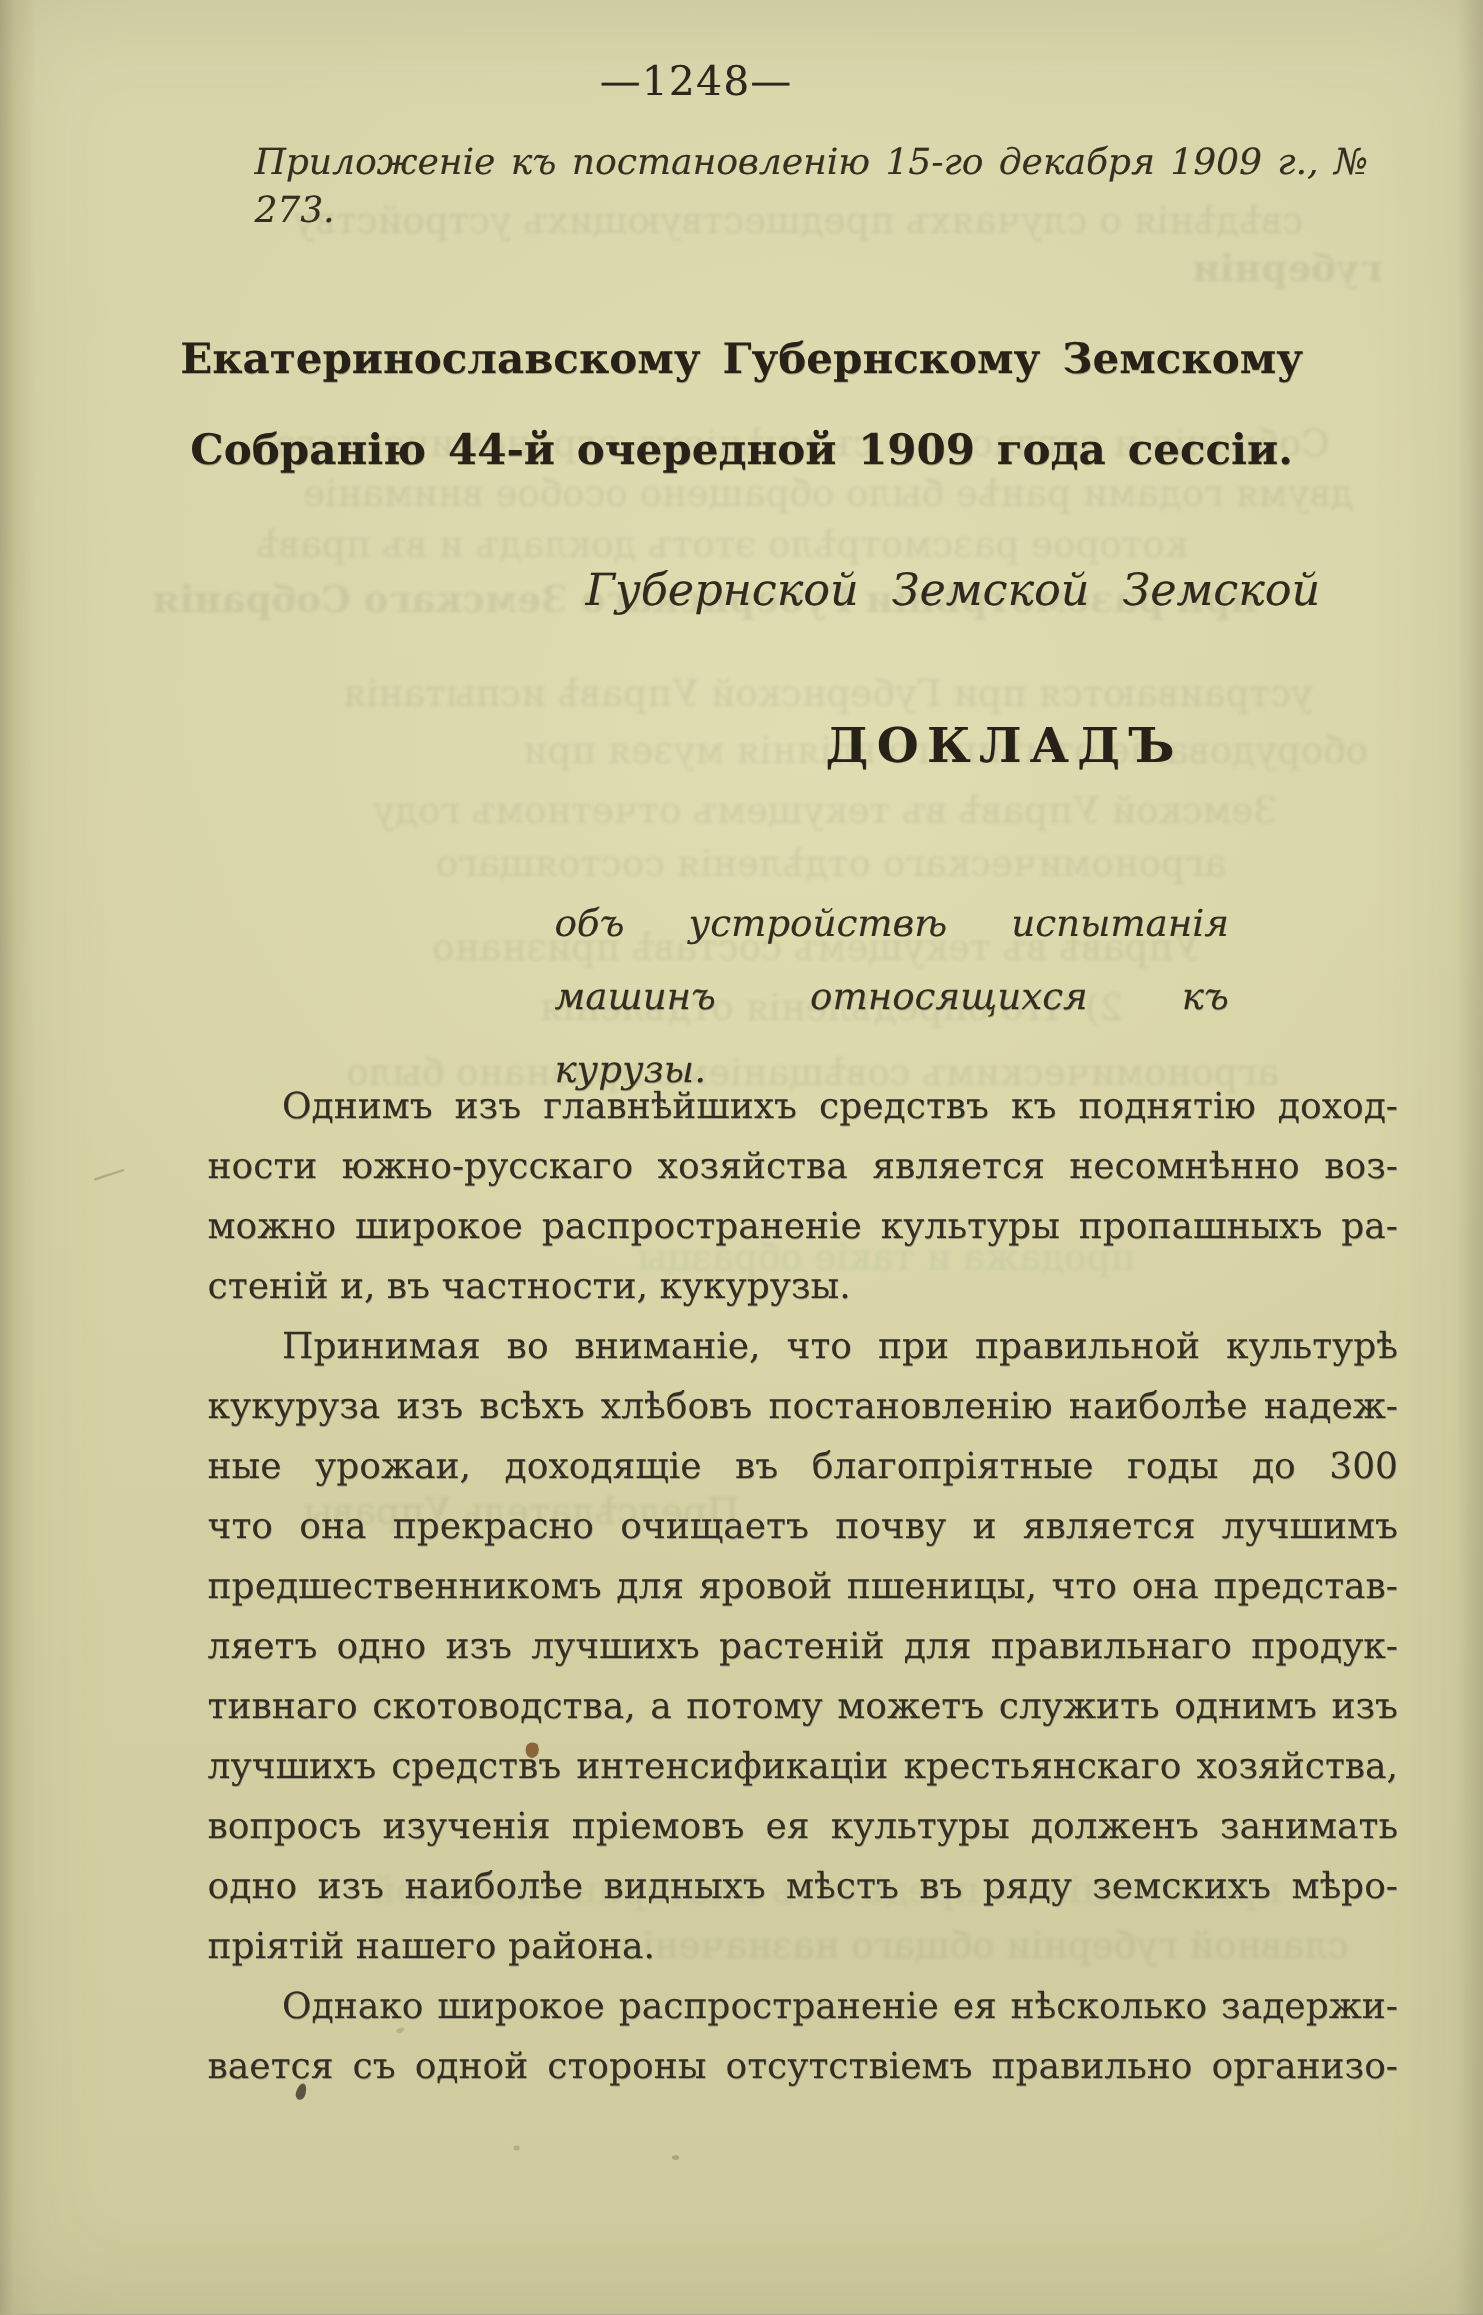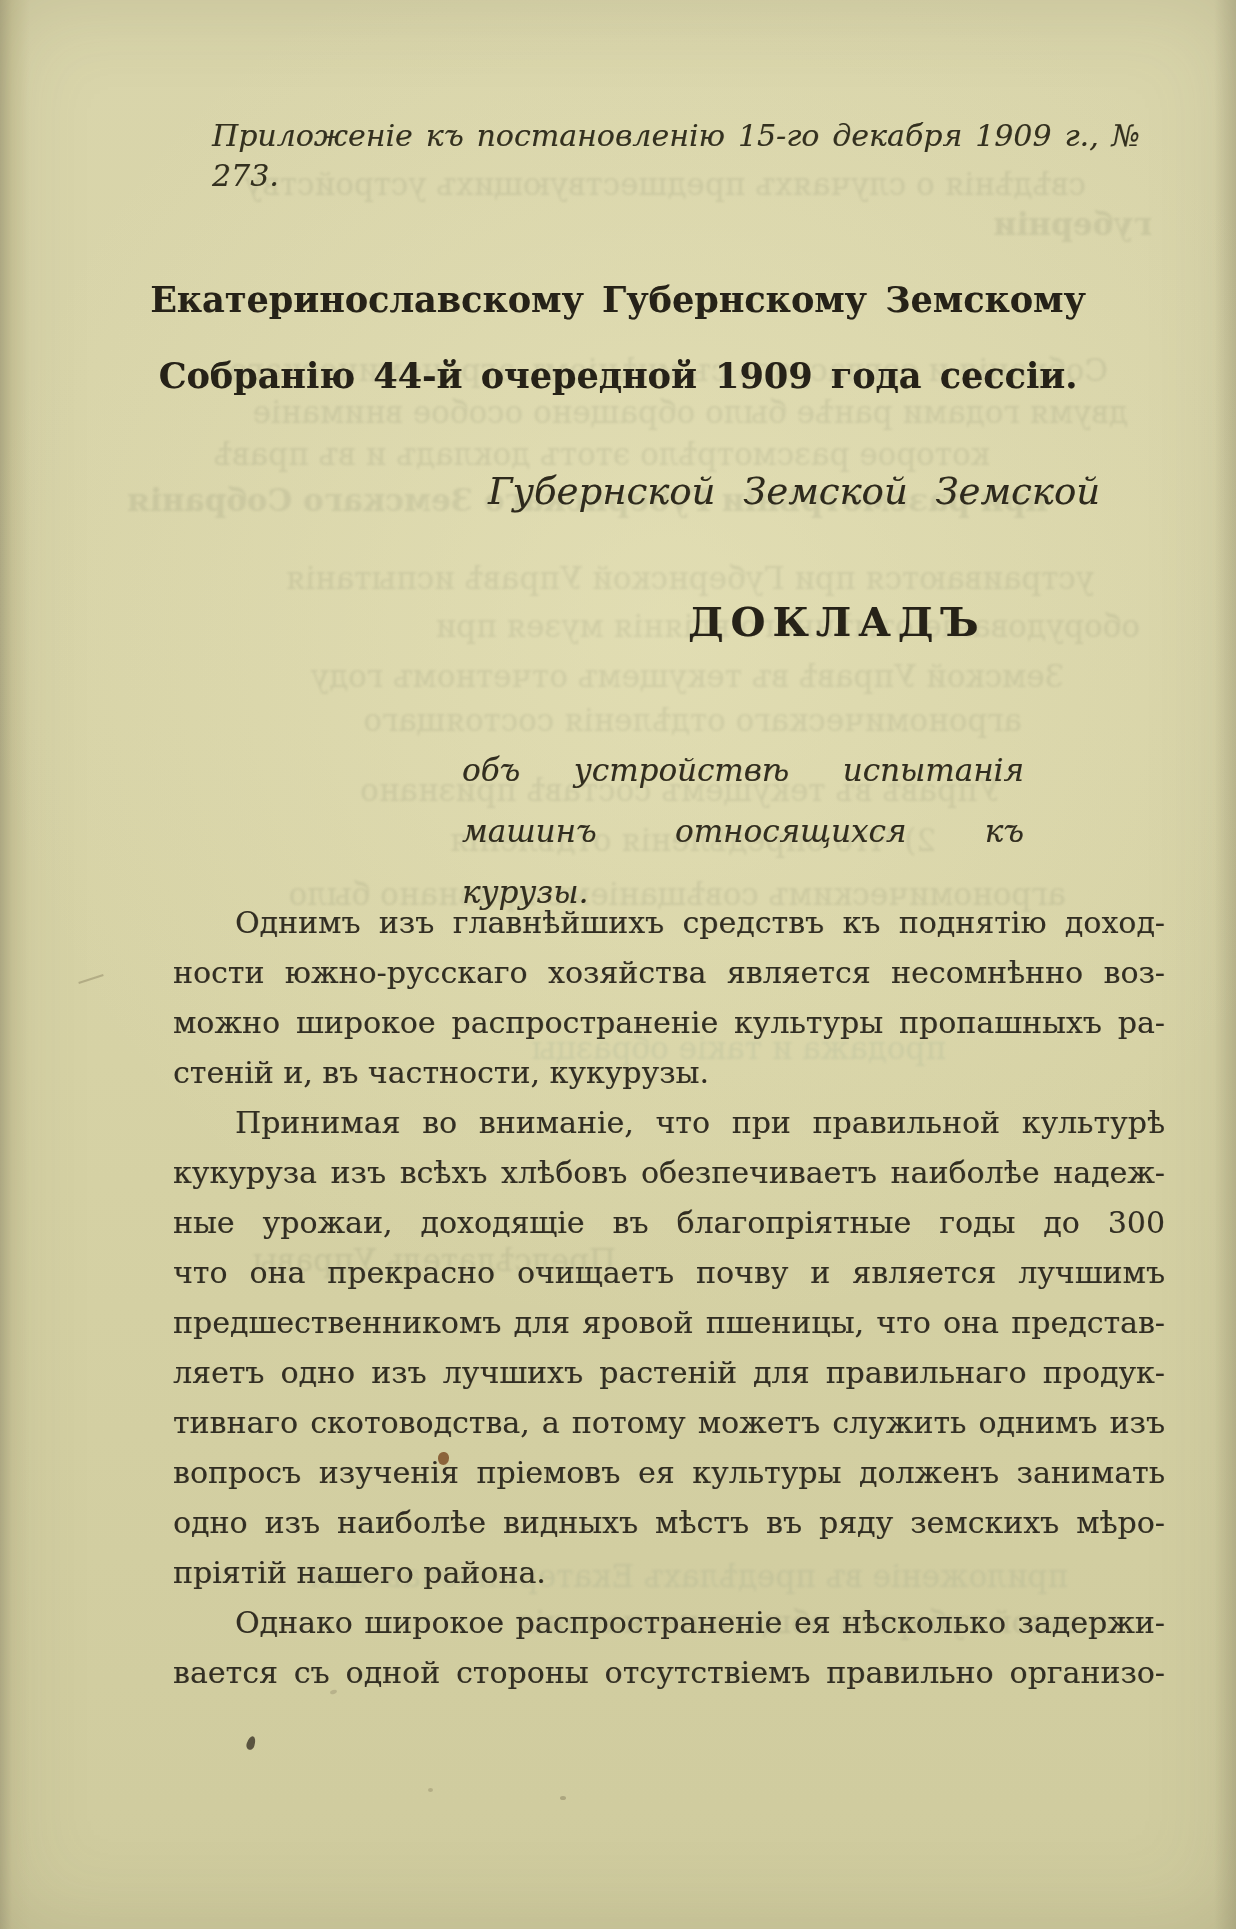--- a/index.html
+++ b/index.html
@@ -119,20 +119,21 @@
     <div class="g g10">агрономическаго отдѣленія состоящаго</div>
     <div class="g g11">Управѣ въ текущемъ составѣ признано</div>
     <div class="g g12">2) Что опредѣленія отдѣленія</div>
     <div class="g g13">агрономическимъ совѣщаніемъ признано было</div>
     <div class="g g14">продажа и такіе образцы</div>
     <div class="g g15">Предсѣдатель Управы</div>
     <div class="g g16">приложеніе въ предѣлахъ Екатеринославской</div>
     <div class="g g17">славной губерніи общаго назначенія</div>
   </div>
 
+  <div class="pagenum inked">—1248—</div>
 
   <div class="appendix inked">Приложеніе къ постановленію 15-го декабря 1909 г., № 273.</div>
 
   <div class="heading inked">
     <div>Екатеринославскому Губернскому Земскому</div>
     <div>Собранію 44-й очередной 1909 года сессіи.</div>
   </div>
 
   <div class="org inked">Губернской Земской Земской</div>
 
@@ -144,26 +145,27 @@
     <div class="sl last">курузы.</div>
   </div>
 
   <div class="bodytext inked">
     <div class="bl indent">Однимъ изъ главнѣйшихъ средствъ къ поднятію доход-</div>
     <div class="bl">ности южно-русскаго хозяйства является несомнѣнно воз-</div>
     <div class="bl">можно широкое распространеніе культуры пропашныхъ ра-</div>
     <div class="bl last">стеній и, въ частности, кукурузы.</div>
 
     <div class="bl indent">Принимая во вниманіе, что при правильной культурѣ</div>
-    <div class="bl">кукуруза изъ всѣхъ хлѣбовъ обезпечиваетъ наиболѣе надеж-</div>
+    <div class="bl">кукуруза изъ всѣхъ хлѣбовъ постановленію наиболѣе надеж-</div>
     <div class="bl">ные урожаи, доходящіе въ благопріятные годы до 300 пудовъ,</div>
     <div class="bl">что она прекрасно очищаетъ почву и является лучшимъ</div>
     <div class="bl">предшественникомъ для яровой пшеницы, что она представ-</div>
     <div class="bl">ляетъ одно изъ лучшихъ растеній для правильнаго продук-</div>
     <div class="bl">тивнаго скотоводства, а потому можетъ служить однимъ изъ</div>
+    <div class="bl">лучшихъ средствъ интенсификаціи крестьянскаго хозяйства,</div>
     <div class="bl">вопросъ изученія пріемовъ ея культуры долженъ занимать</div>
     <div class="bl">одно изъ наиболѣе видныхъ мѣстъ въ ряду земскихъ мѣро-</div>
     <div class="bl last">пріятій нашего района.</div>
 
     <div class="bl indent">Однако широкое распространеніе ея нѣсколько задержи-</div>
     <div class="bl">вается съ одной стороны отсутствіемъ правильно организо-</div>
   </div>
 
   <div class="spot spot1"></div>
   <div class="spot spot2"></div>

